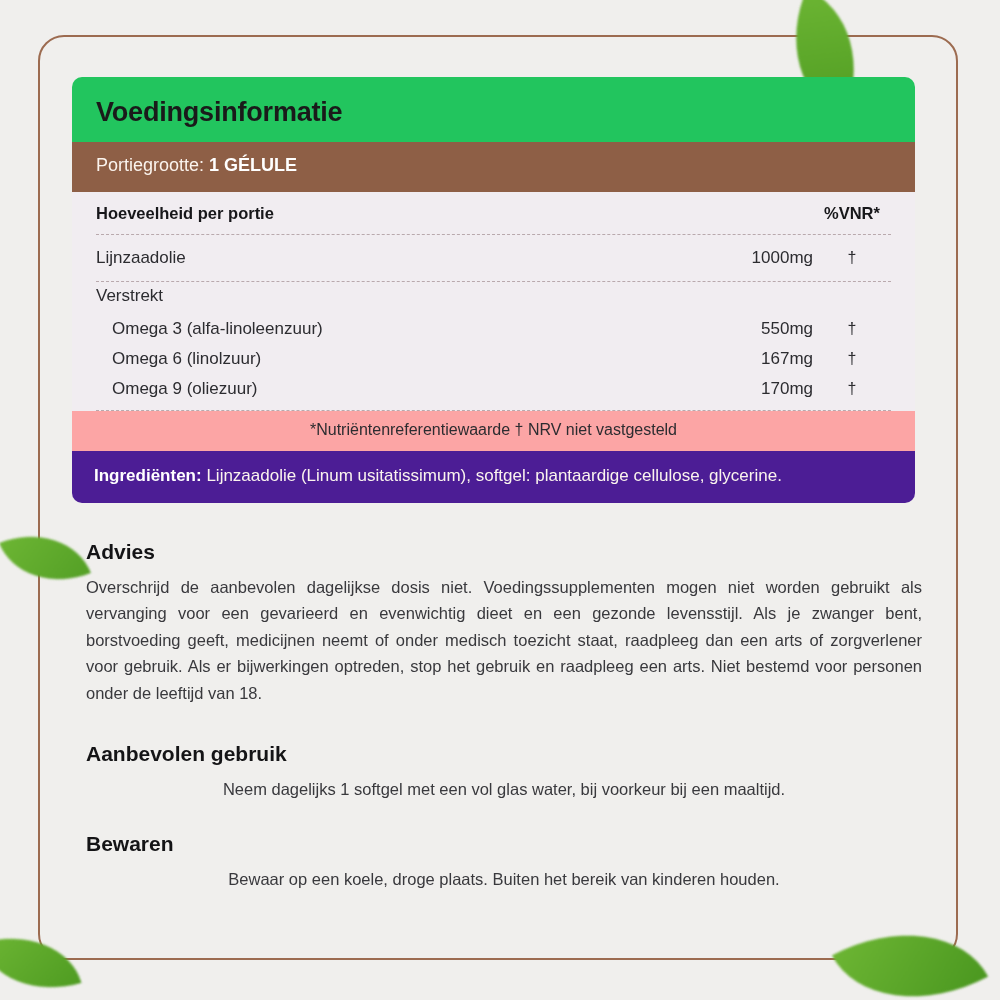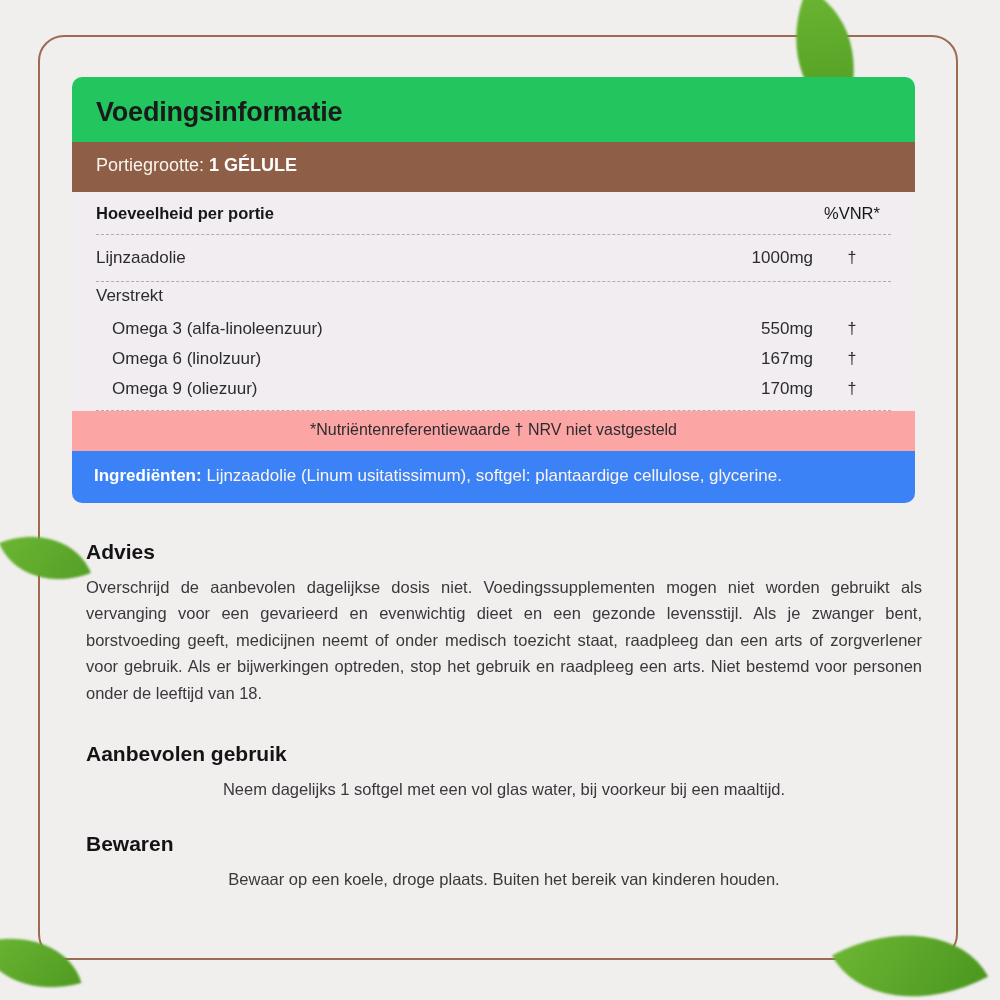--- a/index.html
+++ b/index.html
@@ -105,21 +105,21 @@
     border-bottom: 1px dashed #b9a9ad;
     padding: 12px 0 11px 0;
   }
   .nt-head .nt-name {
     font-size: 16.5px;
     font-weight: 700;
     color: #17171a;
   }
   .nt-head .nt-dv {
     font-size: 16.5px;
-    font-weight: 400;
+    font-weight: 700;
     color: #17171a;
   }
   .nt-item {
     border-bottom: 1px dashed #b9a9ad;
     padding: 13px 0 13px 0;
   }
   .nt-group-last { border-bottom: 1px dashed #b9a9ad; }
   .nt-name {
     flex: 1 1 auto;
     font-size: 17px;
@@ -146,21 +146,21 @@
 
   #nt-footnote {
     background: #fca5a5;
     text-align: center;
     font-size: 16px;
     color: #2c2c30;
     padding: 10px 0 12px 0;
   }
 
   #ingredients-bar {
-    background: #3b82f6;
+    background: #4c1d95;
     padding: 13px 22px 15px 22px;
     color: #fbf4ee;
     font-size: 17px;
     line-height: 1.42;
     text-align: justify;
   }
   #ingredients-bar b { font-weight: 700; color: #ffffff; }
 
   
   #lower-content {

